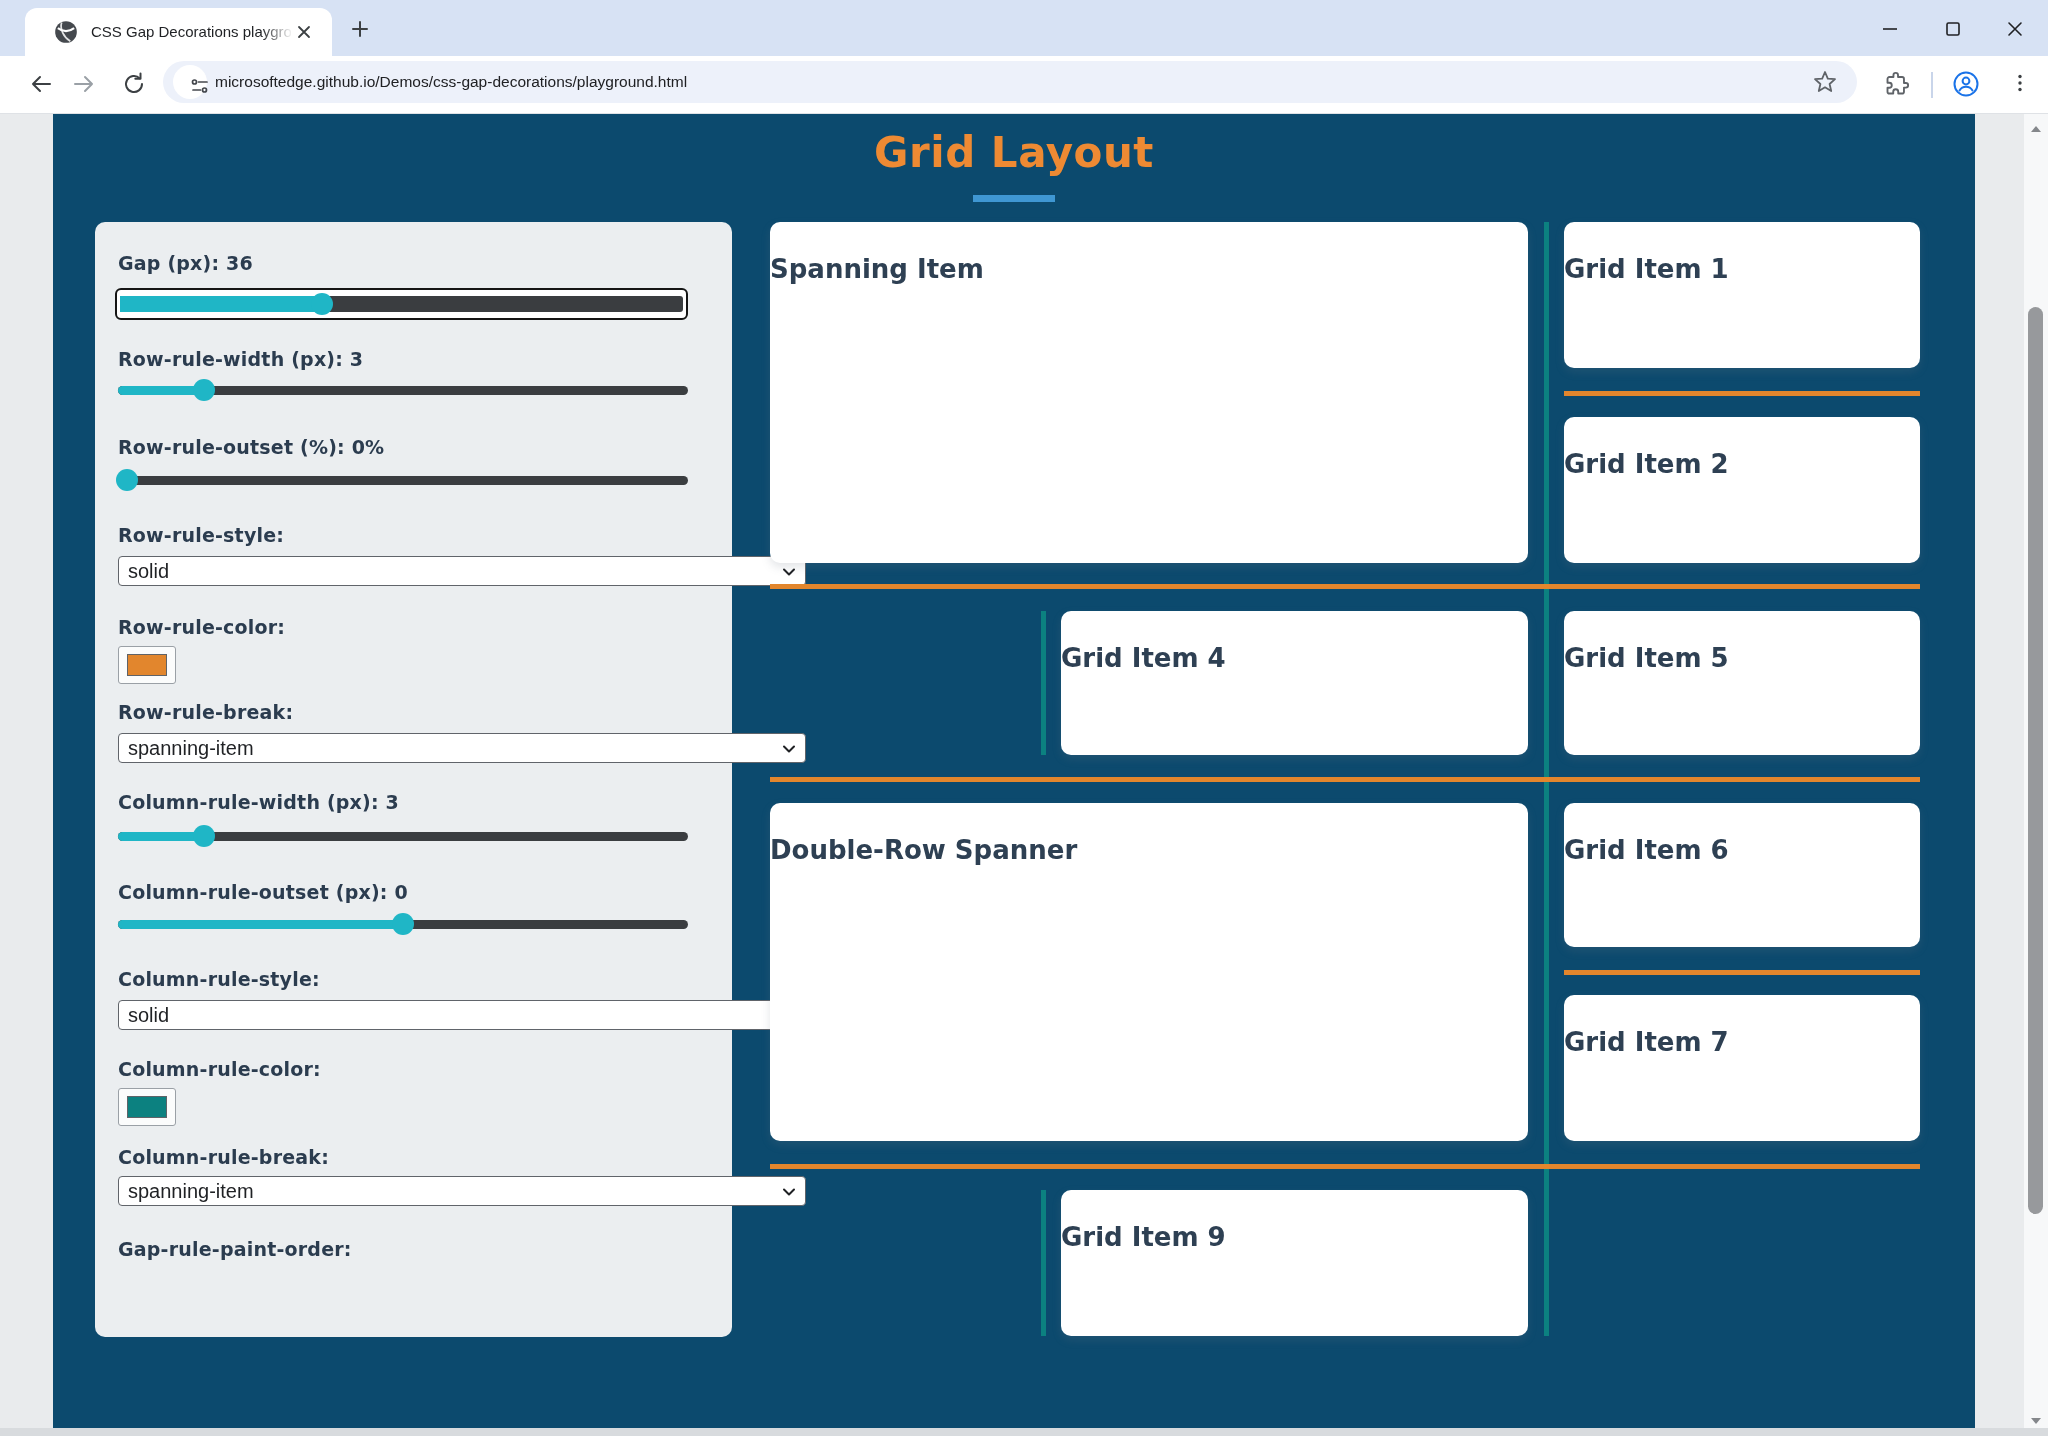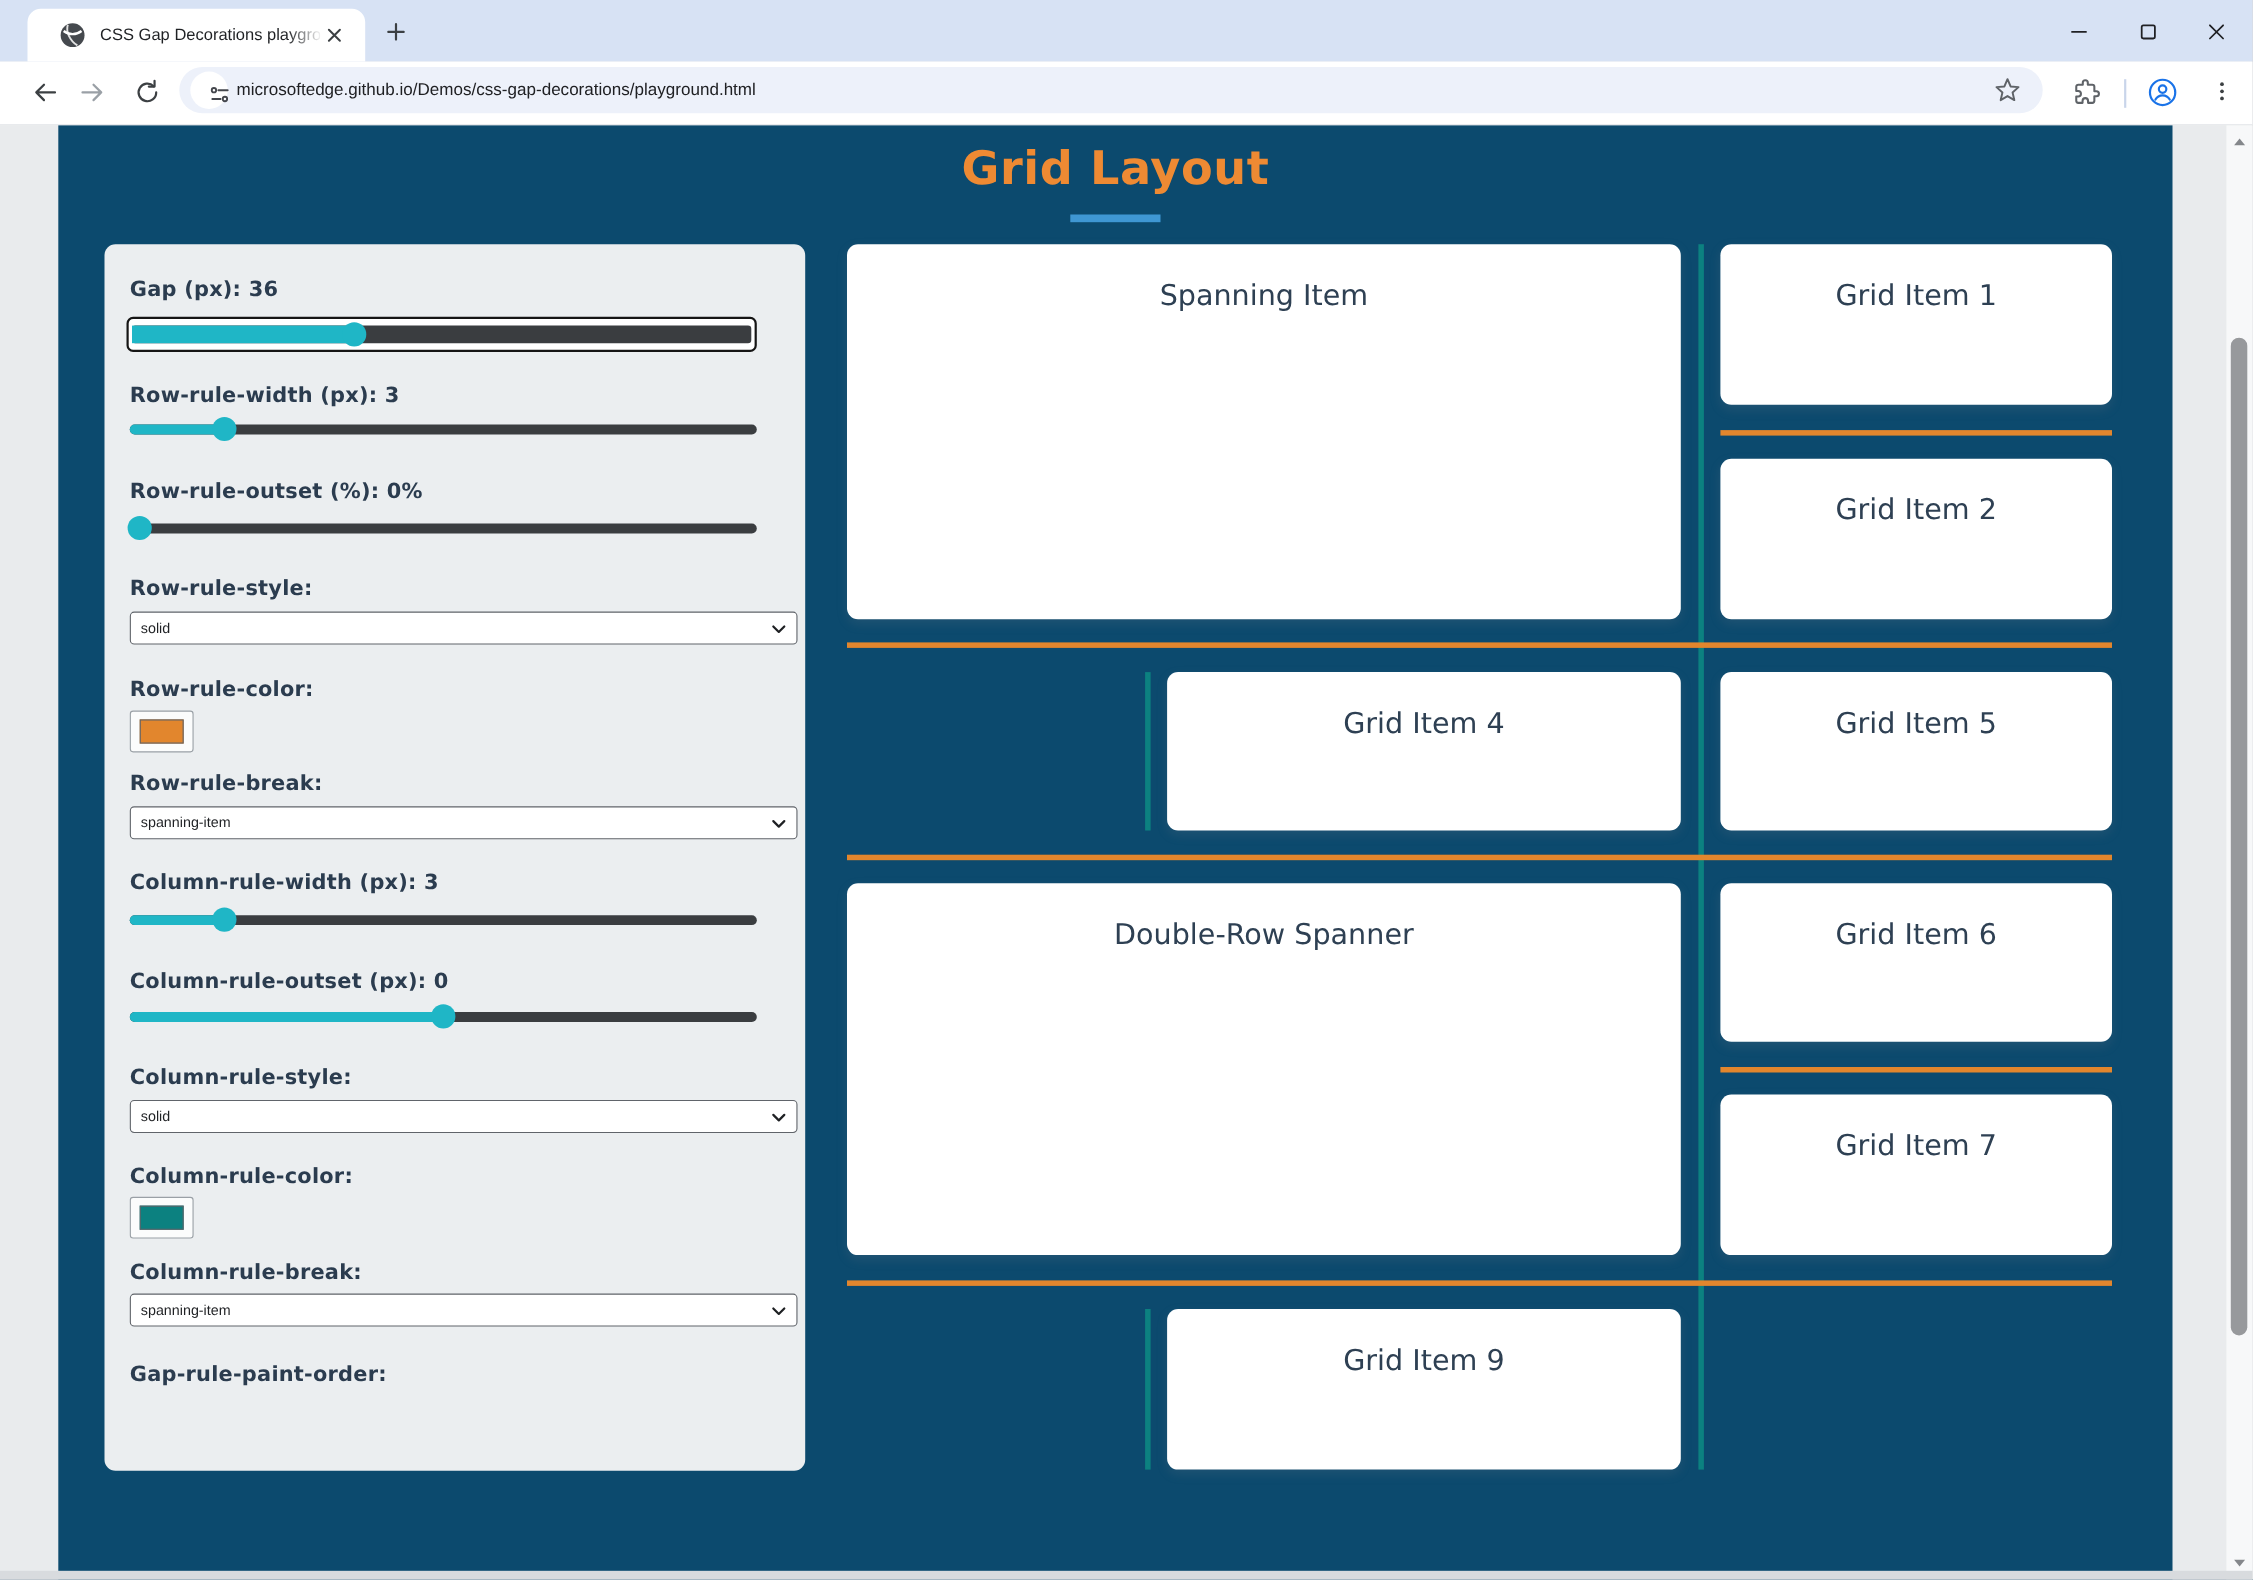--- a/index.html
+++ b/index.html
@@ -67,34 +67,34 @@
                 background:#1fb6c6;}
   .slider .thumb{position:absolute;top:1px;width:22px;height:22px;border-radius:50%;
                  background:#1fb6c6;transform:translateX(-50%);}
   .focus-slider{position:absolute;left:20px;width:573px;height:32px;border:2px solid #151515;
                 border-radius:6px;background:#fff;cursor:pointer;}
   .focus-slider .ftrack{position:absolute;left:3px;right:3px;top:6px;height:16px;
                  border-radius:3px;background:#3a3d40;}
   .focus-slider .ffill{position:absolute;left:3px;top:6px;height:16px;background:#1fb6c6;}
   .focus-slider .fthumb{position:absolute;top:3px;width:22px;height:22px;border-radius:50%;
                  background:#1fb6c6;transform:translateX(-50%);}
-  .select{position:absolute;left:23px;width:607px;height:30px;background:#fff;
+  .select{position:absolute;left:23px;width:688px;height:30px;background:#fff;
           border:1px solid #60646a;border-radius:4px;cursor:pointer;
-          font-size:13px;color:#1f2124;line-height:28px;padding-left:9px;}
+          font-size:20px;color:#1f2124;line-height:28px;padding-left:9px;}
   .select .chev{position:absolute;right:9px;top:8px;width:14px;height:14px;}
   .swatch{position:absolute;left:23px;width:58px;height:38px;background:#fbfcfc;
           border:1px solid #9aa0a6;border-radius:3px;cursor:pointer;}
   .swatch .inner{position:absolute;left:8px;top:7px;width:40px;height:22px;
           border:1px solid #5f6368;}
 
   
   .card{position:absolute;background:#ffffff;border-radius:10px;
         box-shadow:0 4px 10px rgba(110,120,135,0.20);
-        font-family:"DejaVu Sans",sans-serif;font-size:26px;font-weight:400;color:#2e4053;
-        text-align:center;padding-top:32px;}
+        font-family:"DejaVu Sans",sans-serif;font-size:26px;font-weight:700;color:#2e4053;
+        padding-top:32px;}
   .vrule{position:absolute;width:5px;background:#0c8180;}
   .hrule{position:absolute;height:5px;background:#e2862d;z-index:5;}
   .icon-stroke{stroke:#5f6368;fill:none;stroke-width:1.8;stroke-linecap:round;stroke-linejoin:round;}
   .icon-dark{stroke:#3c4043;fill:none;stroke-width:2;stroke-linecap:round;stroke-linejoin:round;}
 </style>
 </head>
 <body>
 
 <div id="screen">
 

